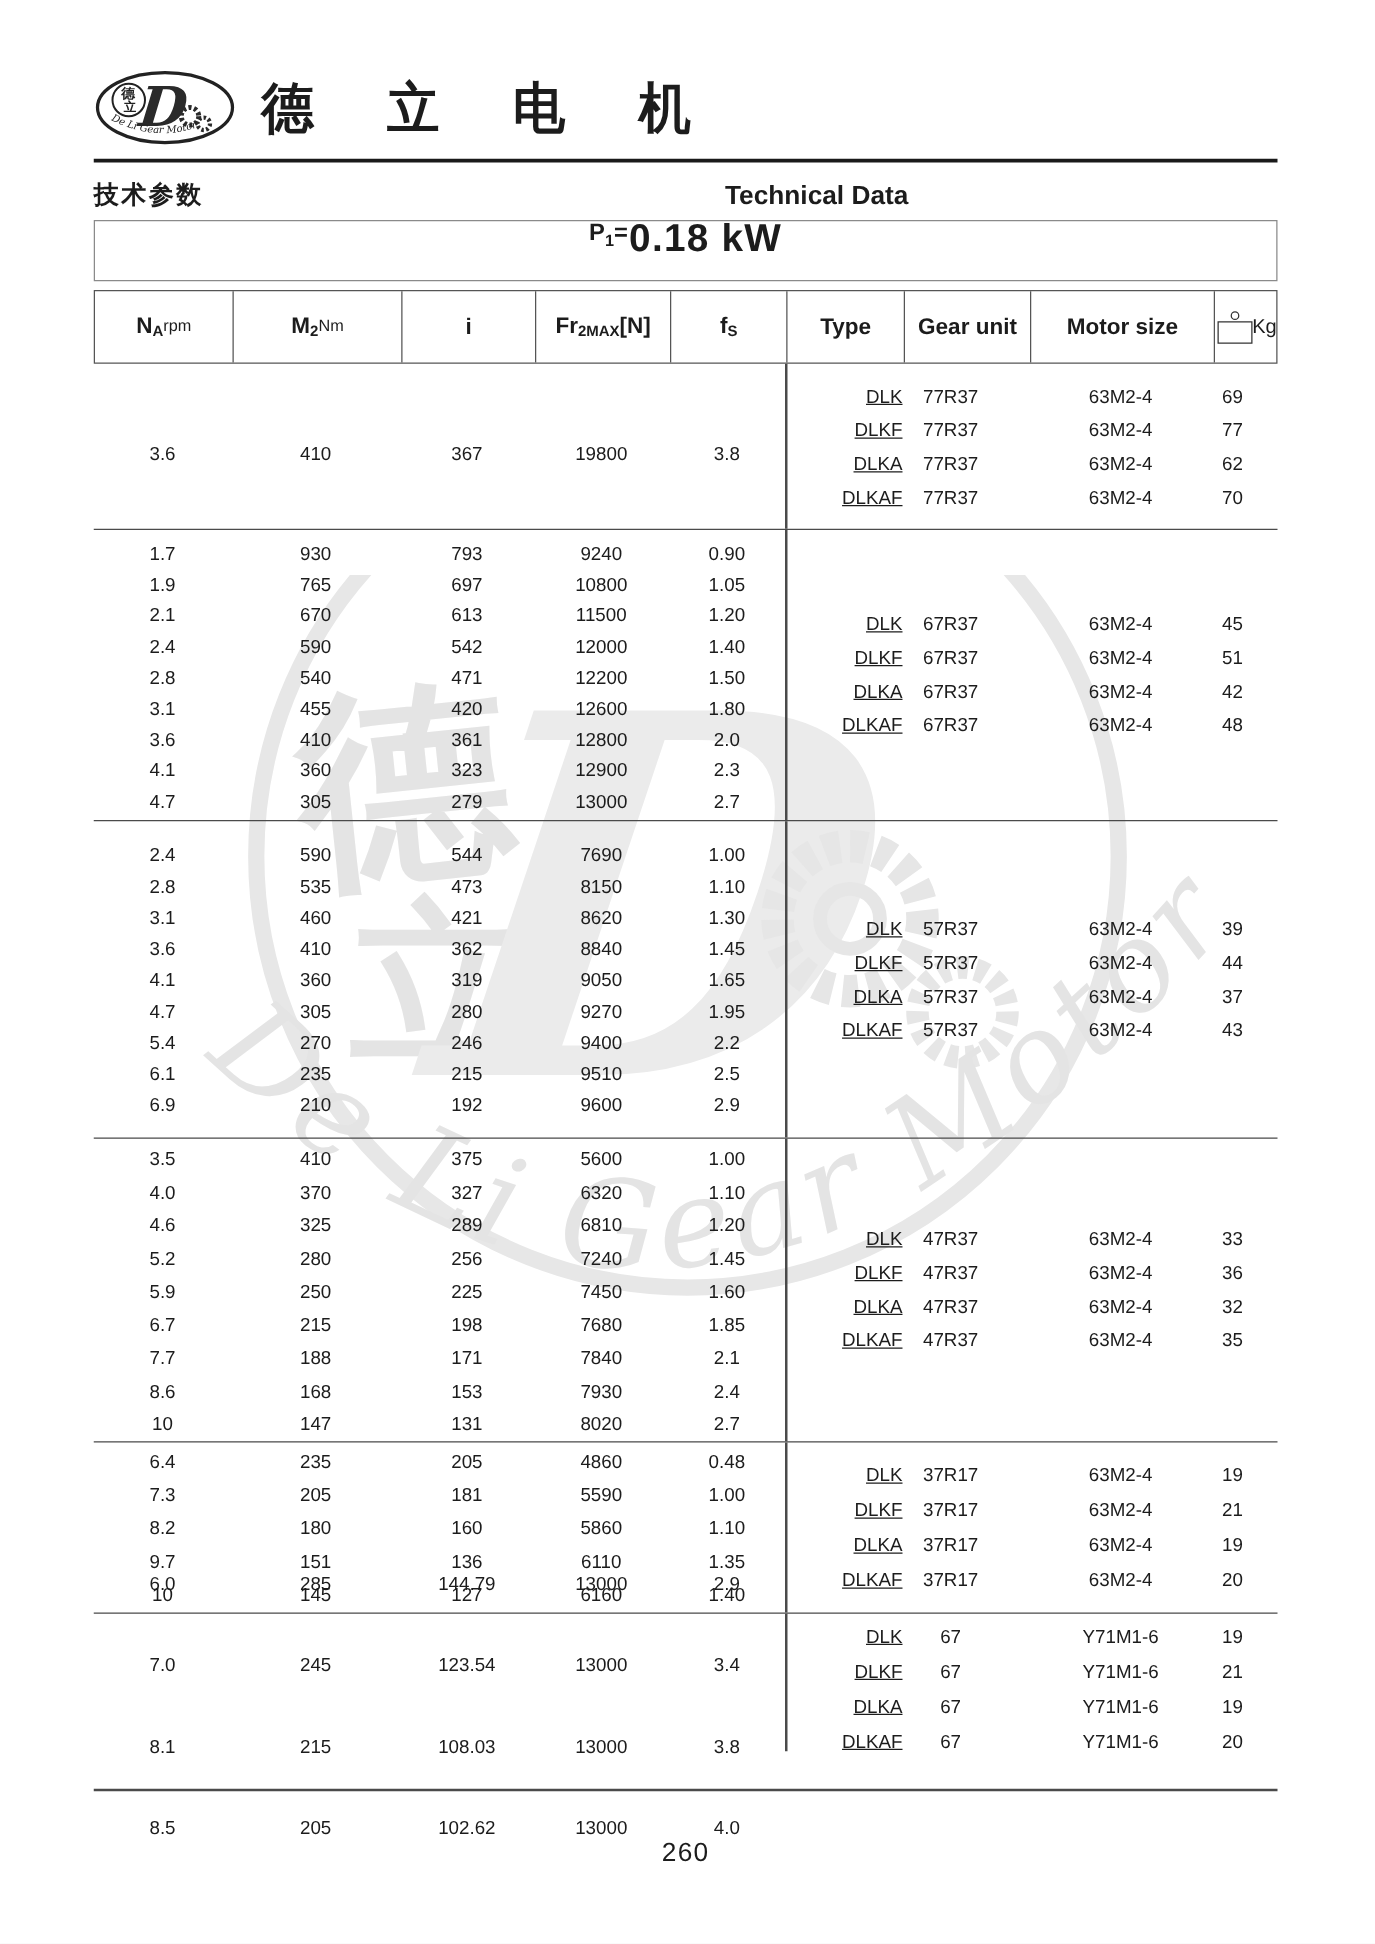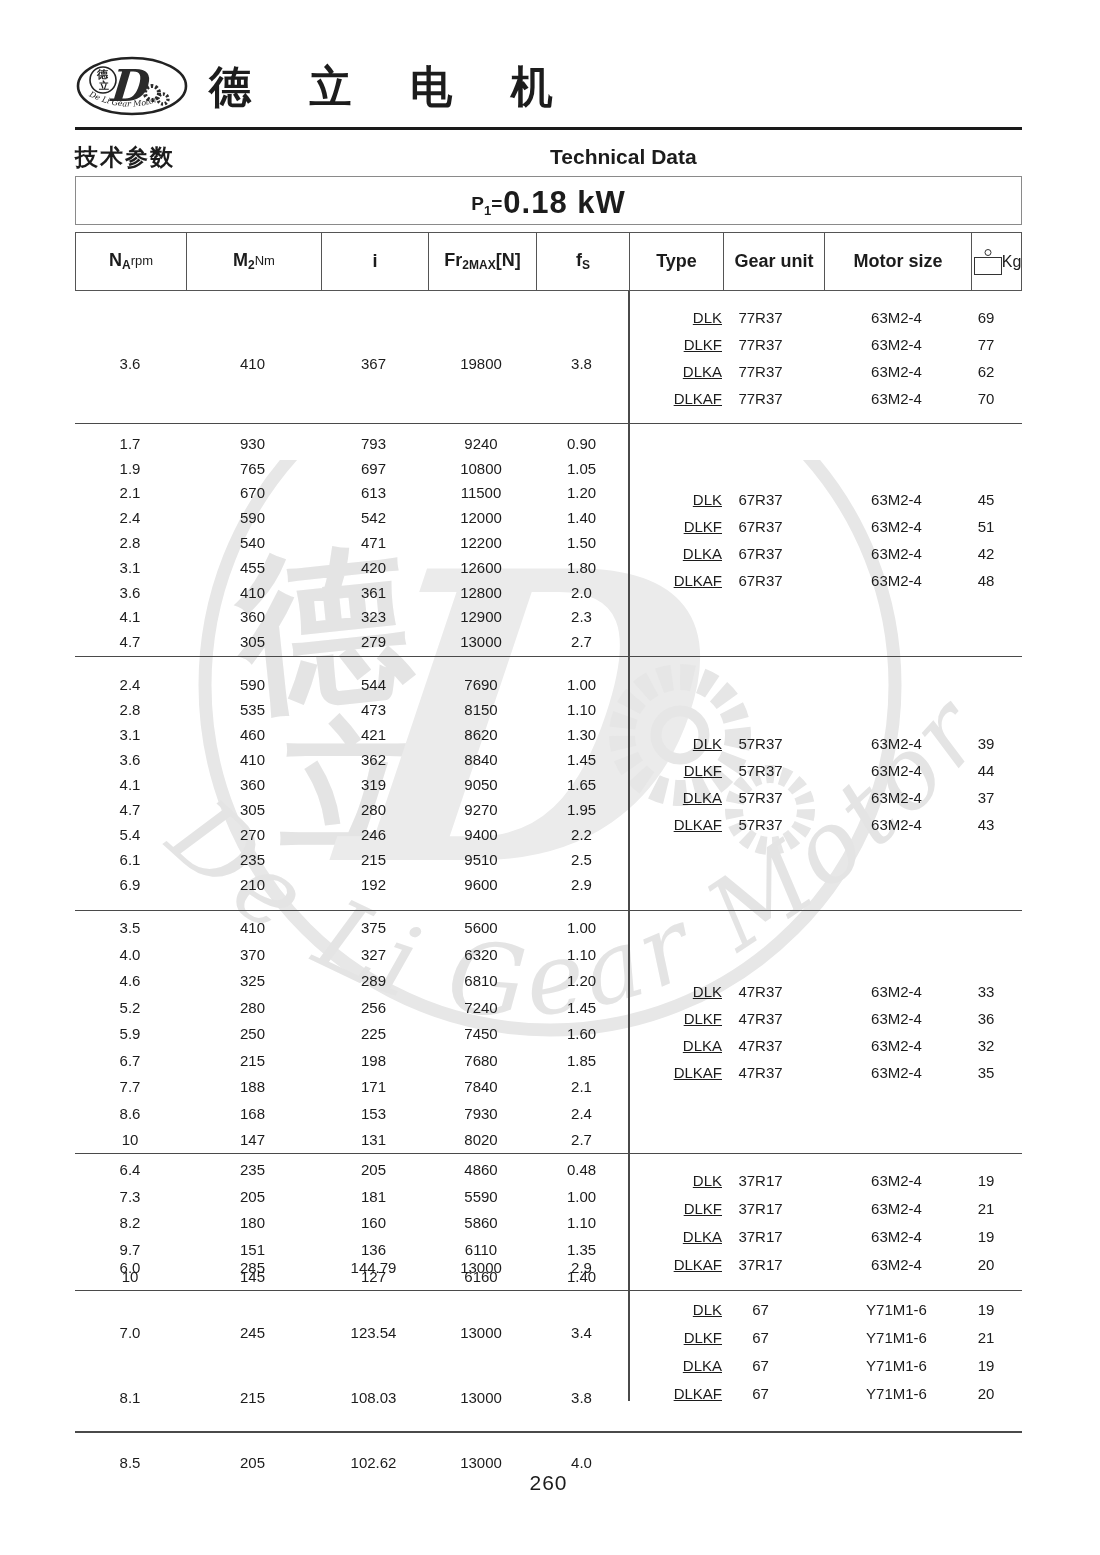--- a/index.html
+++ b/index.html
@@ -13,26 +13,26 @@
 
   
   .brand-row{display:flex;align-items:center;gap:20px;height:64px;}
   .brand-logo{flex:0 0 auto;}
   .brand-cn{font-size:42px;font-weight:900;letter-spacing:22px;white-space:nowrap;
     font-family:"DejaVu Serif","Liberation Serif",serif;transform:scaleY(1.05);}
   .brand-rule{border-top:3px solid #1a1a1a;margin-top:8px;}
 
   
   .section-row{position:relative;height:32px;margin-top:12px;}
-  .section-cn{font-size:23px;font-weight:bold;letter-spacing:2px;}
-  .section-en{position:absolute;left:475px;top:3px;font-size:21px;font-weight:bold;}
+  .section-cn{font-size:20px;font-weight:bold;letter-spacing:2px;}
+  .section-en{position:absolute;left:505px;top:3px;font-size:21px;font-weight:bold;}
 
   
   .power-box{border:1.6px solid #8a8a8a;height:49px;margin-top:2px;
-    display:flex;align-items:flex-end;justify-content:center;padding-bottom:7px;box-sizing:border-box;}
+    display:flex;align-items:flex-start;justify-content:center;padding-bottom:7px;box-sizing:border-box;}
   .p-sym{font-size:19px;font-weight:bold;line-height:1;}
   .p-sym sub{font-size:13px;}
   .p-val{font-size:31px;font-weight:bold;line-height:0.9;letter-spacing:1px;margin-left:1px;}
 
   
   .cols-header{display:grid;grid-template-columns:110px 135px 107px 108px 93px 94px 101px 147px 52px;
     border:1.7px solid #555;height:57px;margin-top:7px;box-sizing:content-box;}
   .hcell{border-left:1.5px solid #555;display:flex;flex-direction:row;justify-content:center;
     align-items:center;font-weight:bold;line-height:1.15;}
   .hcell:first-child{border-left:none;}

